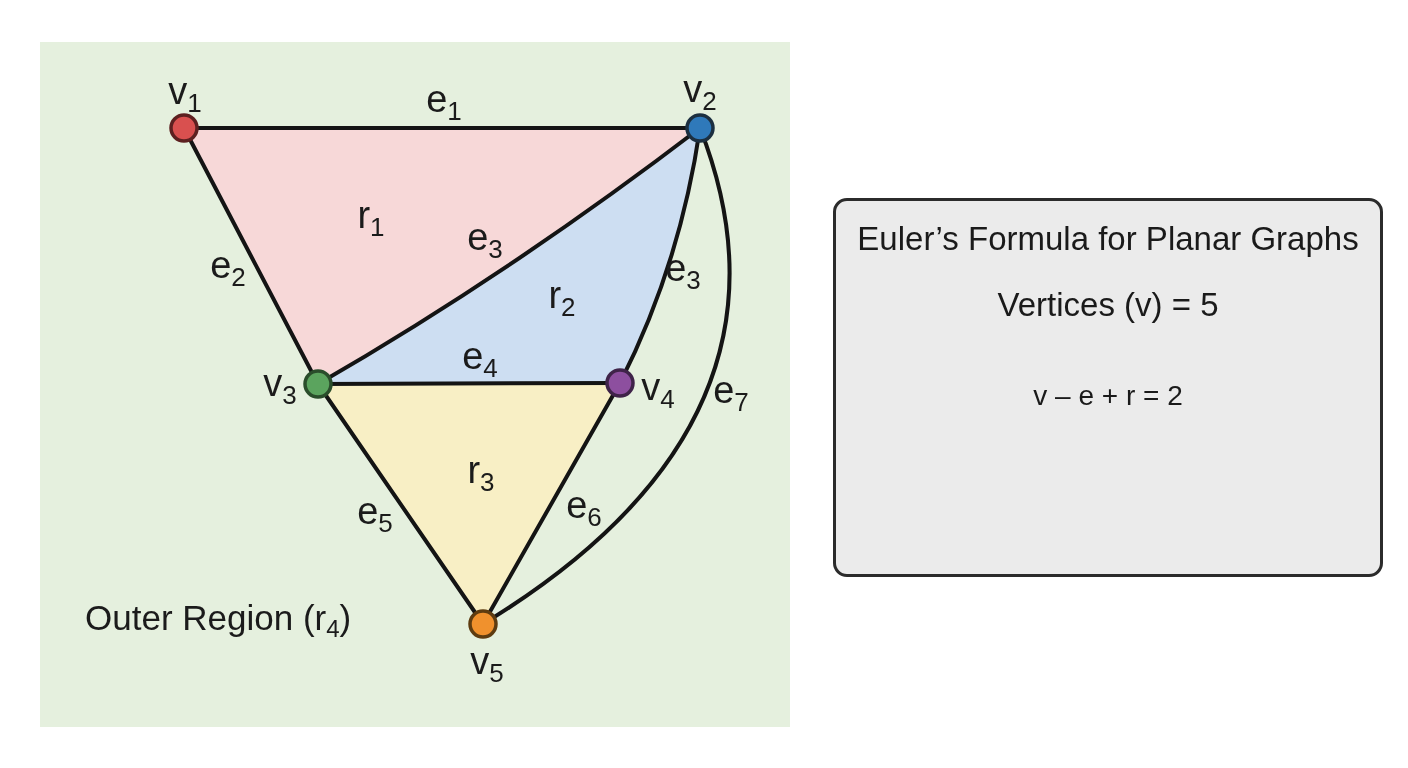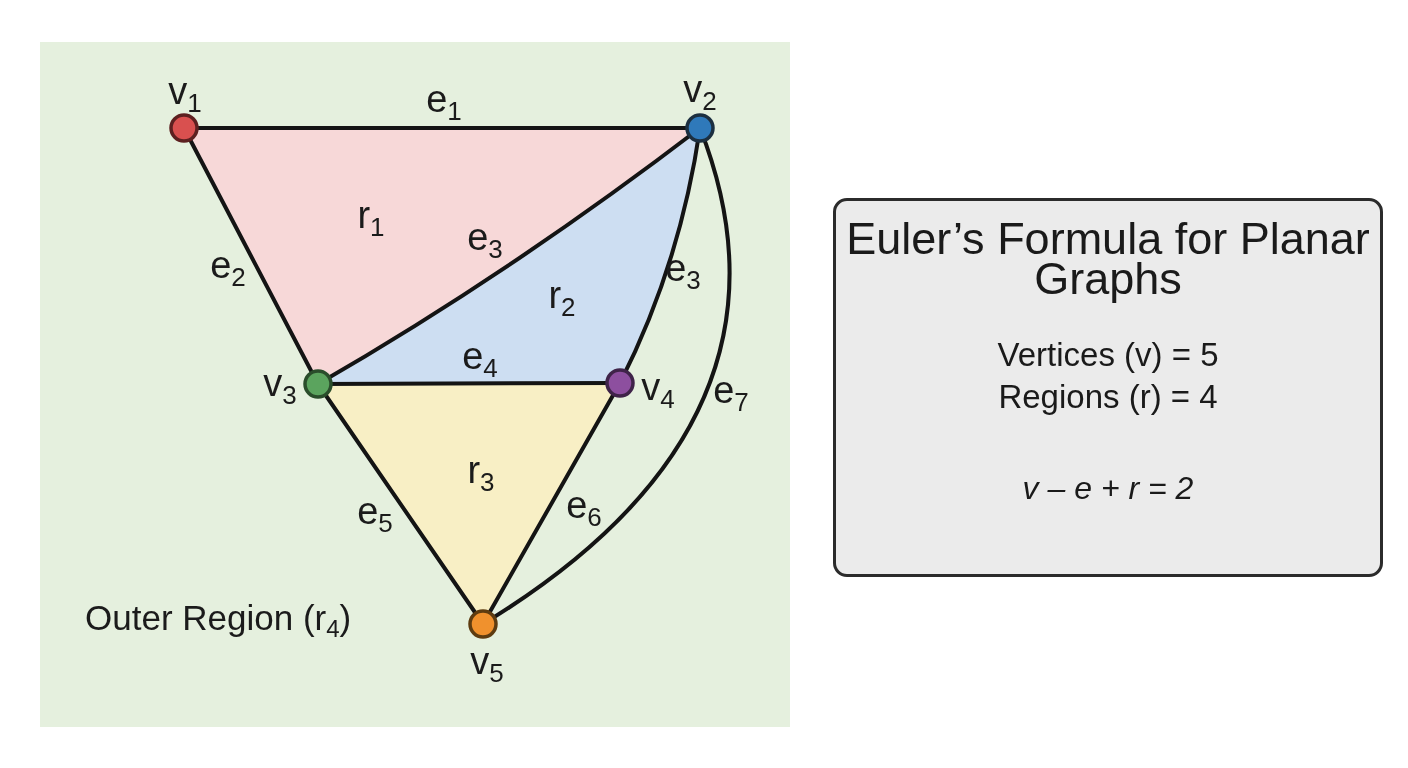--- a/index.html
+++ b/index.html
@@ -51,33 +51,32 @@
     height: 379px;
     box-sizing: border-box;
     background: #ebebeb;
     border: 3px solid #2b2b2b;
     border-radius: 14px;
     text-align: center;
     color: #1a1a1a;
   }
   .box-title {
     margin: 18px 0 0 0;
-    font-size: 45px;
+    font-size: 33px;
     line-height: 40px;
   }
   .box-stats {
-    margin-top: 35px;
+    margin-top: 25px;
     font-size: 33px;
     line-height: 42px;
   }
   .box-eqs {
     margin-top: 49px;
-    font-size: 32px;
+    font-size: 28px;
     line-height: 42px;
-    font-style: italic;
   }
 </style>
 </head>
 <body>
 
 <div class="stage">
 
   <svg class="graph-svg" viewBox="0 0 750 685">
 
     <rect x="0" y="0" width="750" height="685" fill="#e5f0de"></rect>
@@ -122,20 +121,19 @@
     <text class="glabel" x="522" y="266" text-anchor="middle"><tspan>r</tspan><tspan class="gsub" dy="8">2</tspan></text>
     <text class="glabel" x="441" y="441" text-anchor="middle"><tspan>r</tspan><tspan class="gsub" dy="8">3</tspan></text>
 
     <text class="olabel" x="45" y="588" text-anchor="start"><tspan>Outer Region (r</tspan><tspan class="osub" dy="7">4</tspan><tspan dy="-7">)</tspan></text>
   </svg>
 
   <div class="formula-box">
     <div class="box-title">Euler’s Formula for Planar Graphs</div>
     <div class="box-stats">
       <div>Vertices (v) = 5</div>
-      <div>Regions (r) = 4</div>
     </div>
     <div class="box-eqs">
       <div>v – e + r = 2</div>
     </div>
   </div>
 
 </div>
 
 </body></html>

